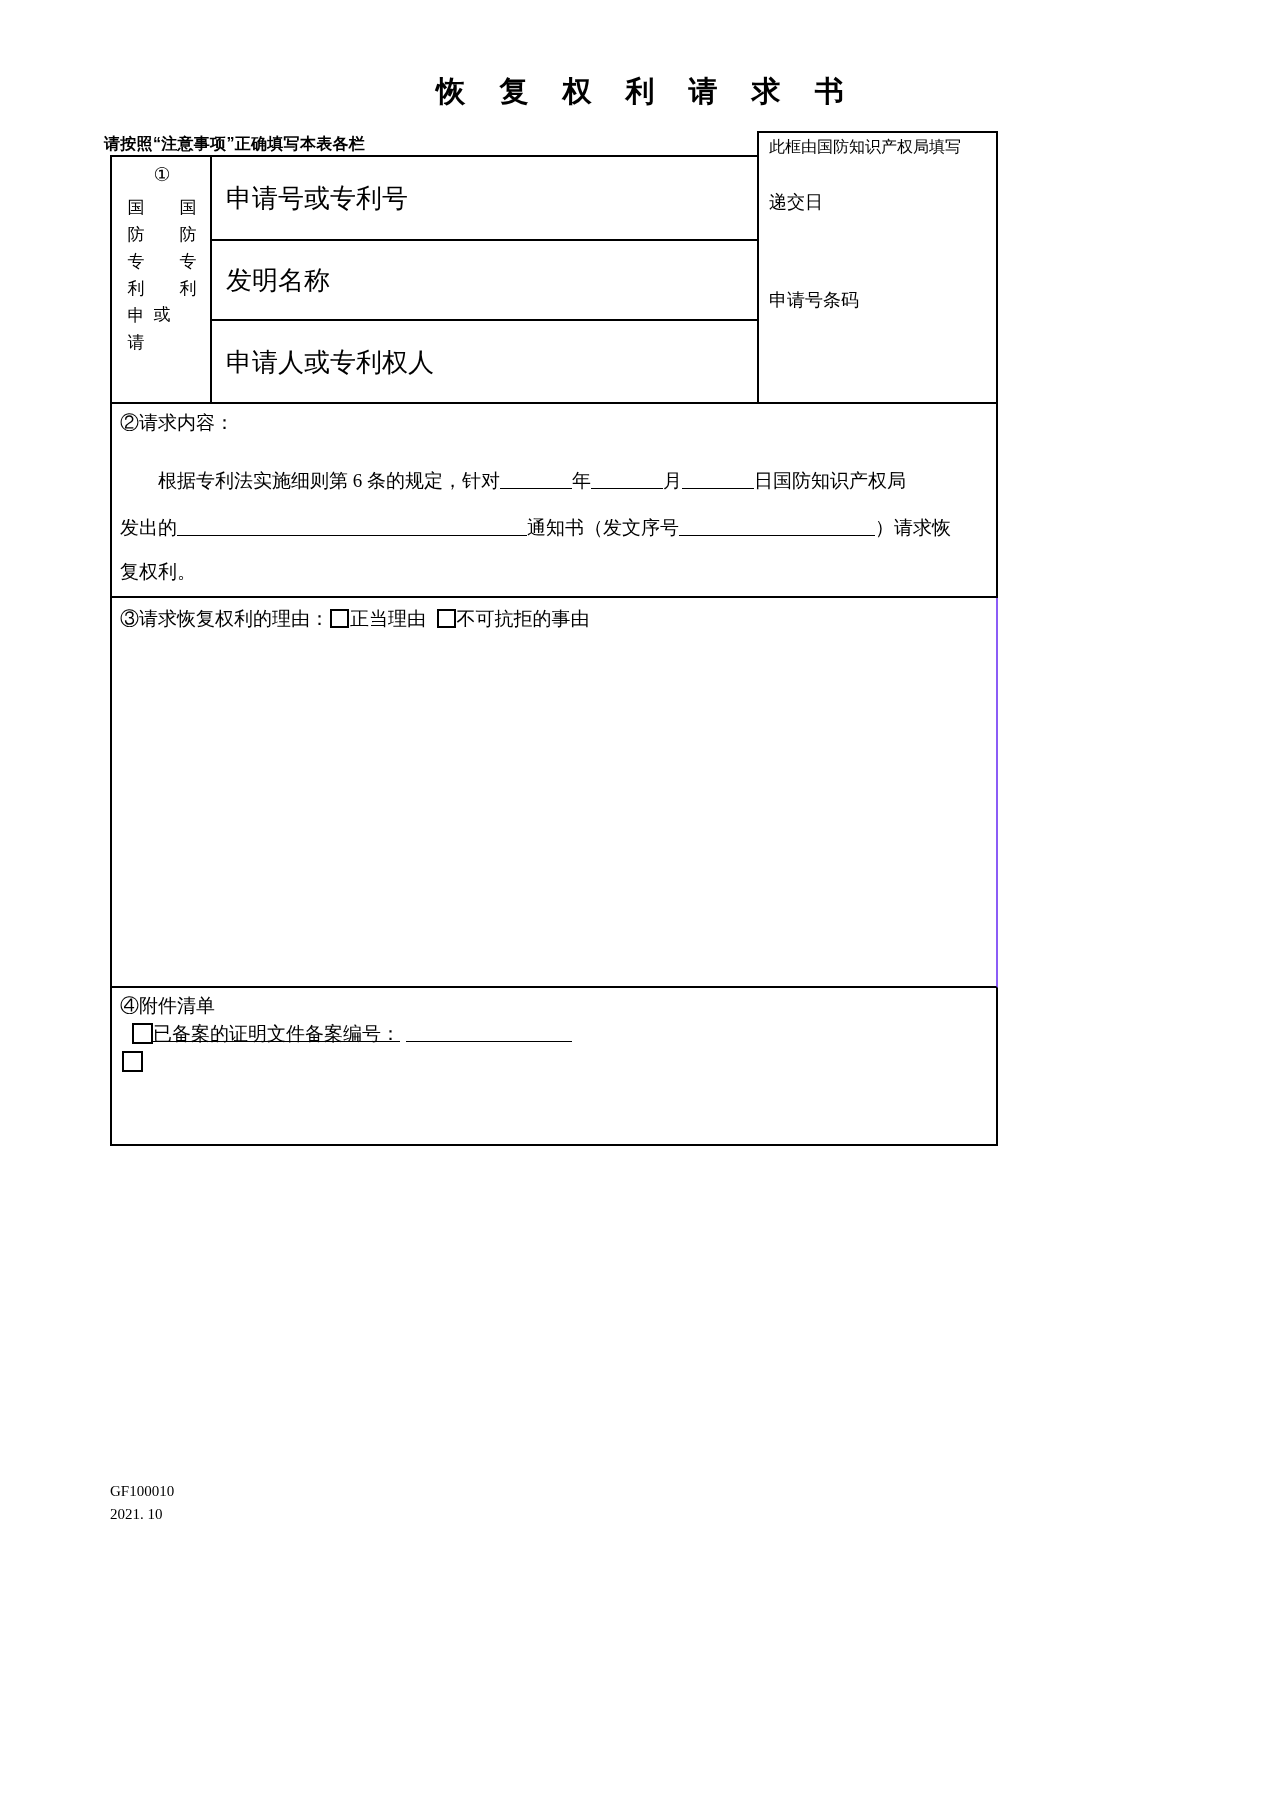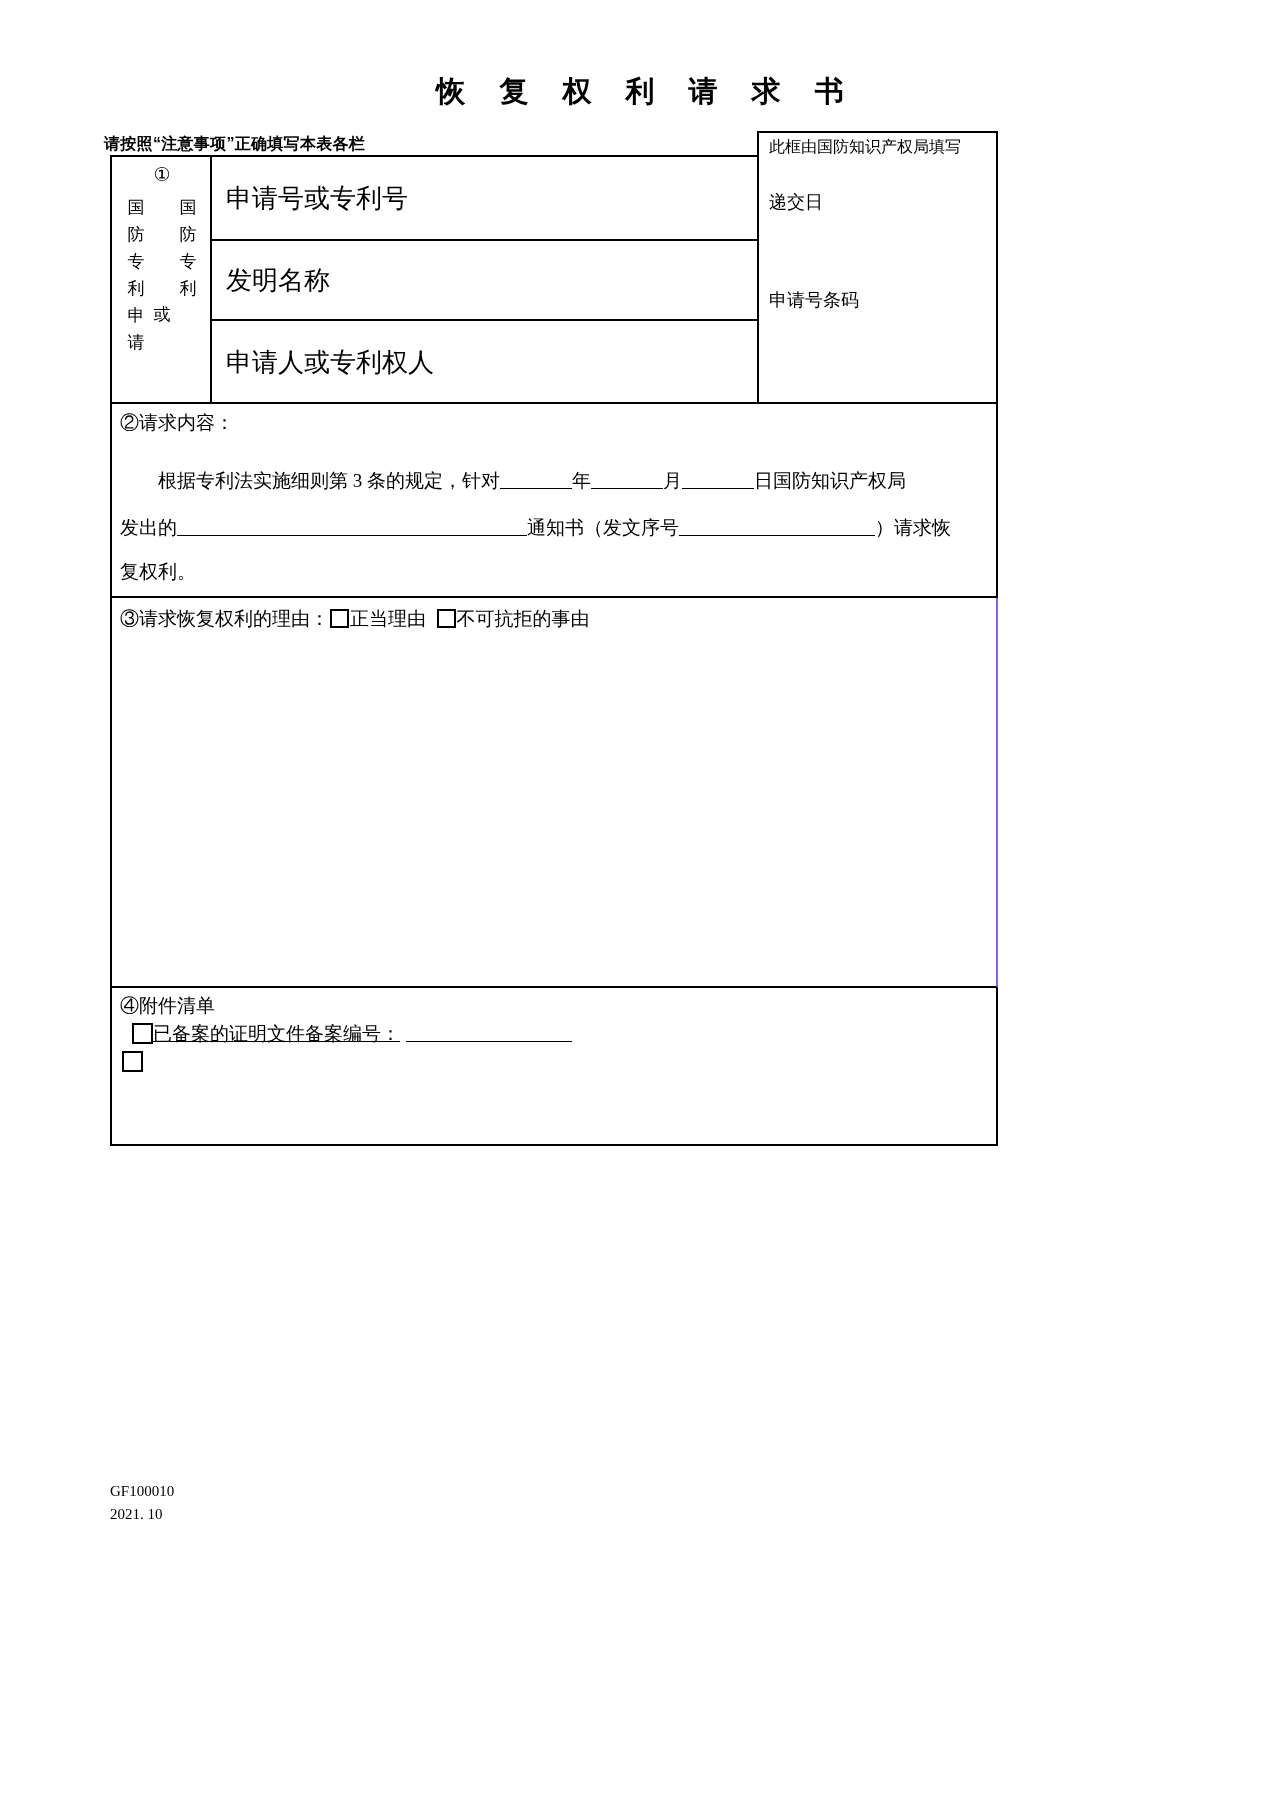--- a/index.html
+++ b/index.html
@@ -311,21 +311,21 @@
       <div class="id-row id-row-3">
         <div class="id-row-label">申请人或专利权人</div>
       </div>
     </div>
   </div>
 
   <div class="sec2">
     <div class="sec2-head">②请求内容：</div>
 
     <div class="para-line para-line-1">
-      <span class="indent"></span><span>根据专利法实施细则第 3 条的规定，针对</span><span class="ul ul-short"></span><span>年</span><span class="ul ul-short"></span><span>月</span><span class="ul ul-short"></span><span>日国防知识产权局</span>
+      <span class="indent"></span><span>根据专利法实施细则第 6 条的规定，针对</span><span class="ul ul-short"></span><span>年</span><span class="ul ul-short"></span><span>月</span><span class="ul ul-short"></span><span>日国防知识产权局</span>
     </div>
 
     <div class="para-line para-line-2">
       <span>发出的</span><span class="ul ul-long"></span><span>通知书（发文序号</span><span class="ul ul-mid"></span><span>）请求恢</span>
     </div>
 
     <div class="para-line para-line-3">
       <span>复权利。</span>
     </div>
   </div>

